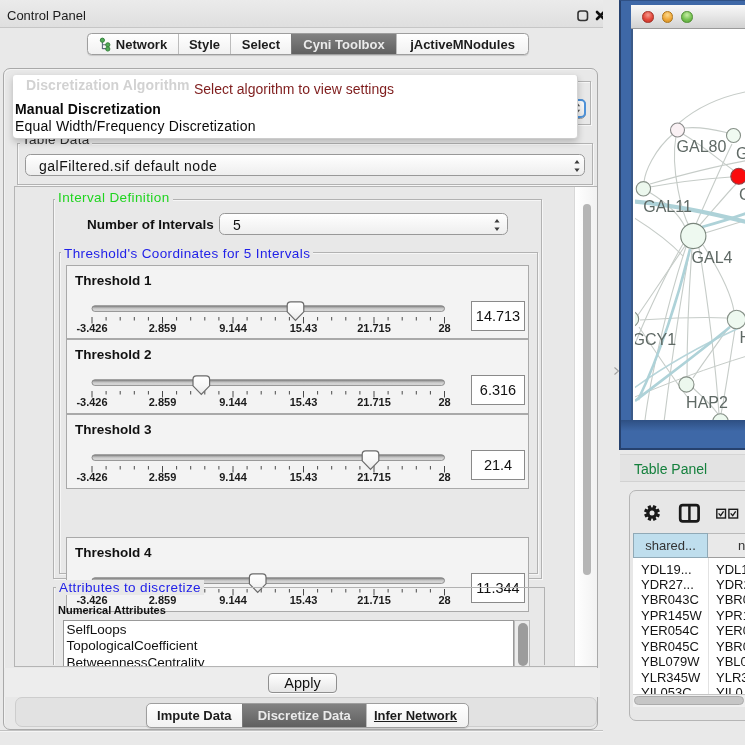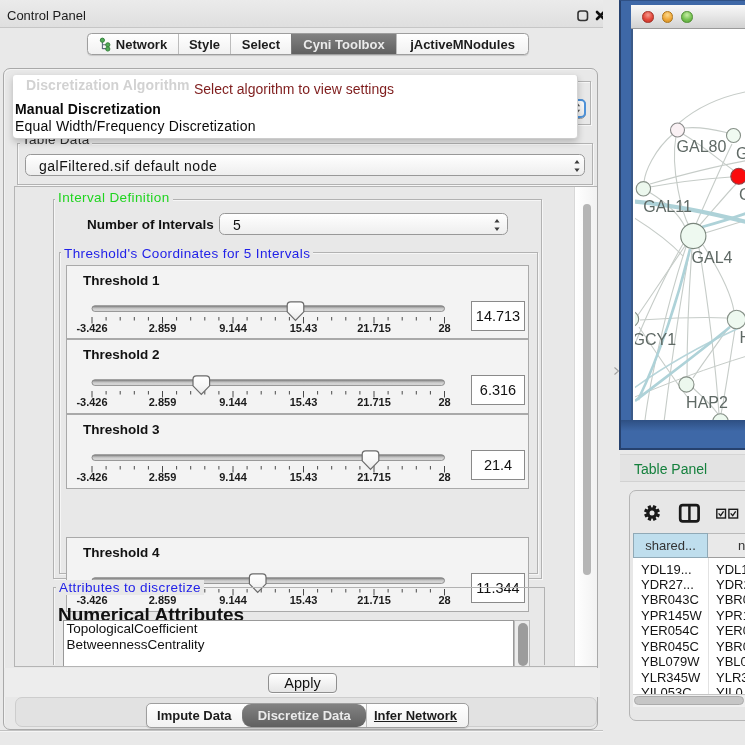--- a/index.html
+++ b/index.html
@@ -17,21 +17,21 @@
 
 #dlgborder{left:3px;top:67.5px;width:593px;height:660px;border:1px solid #a9a9a9;border-radius:7px;background:#e8e8e8;box-shadow:inset 1px 1px 0 #f2f2f2;}
 
 .combo{background:linear-gradient(#ffffff,#eeeeee);border:1px solid #989898;border-radius:5.5px;box-sizing:border-box;}
 .combo .ctext{position:absolute;left:13px;top:2.5px;font-size:14px;letter-spacing:0.5px;color:#111;}
 
 .etch{border:1px solid #b2b2b2;box-shadow:inset 1px 1px 0 #f6f6f6,1px 1px 0 #f6f6f6;}
 .gl{position:absolute;font-size:13.5px;letter-spacing:0.38px;background:#e8e8e8;padding:0 3px;white-space:nowrap;}
 
 .thr{left:66px;width:463px;background:#f3f3f3;border:1px solid #a9a9a9;box-sizing:border-box;}
-.thr .tl{position:absolute;left:16px;top:7px;font-size:13.5px;font-weight:bold;color:#111;}
+.thr .tl{position:absolute;left:8px;top:7px;font-size:13.5px;font-weight:bold;color:#111;}
 .thr .vbox{position:absolute;left:404px;top:35px;width:54px;height:30px;background:#fff;border:1px solid #8a8a8a;box-sizing:border-box;display:flex;align-items:center;justify-content:center;font-size:14.5px;color:#111;}
 
 #numlist{left:63px;top:620px;width:451px;height:46px;background:#fff;border:1px solid #999;border-bottom:none;overflow:hidden;box-sizing:border-box;font-size:13.5px;color:#111;}
 #numlist div{padding-left:2.5px;height:16.4px;line-height:16.8px;}
 
 #applybtn{z-index:5;left:268px;top:673px;width:67px;height:18px;border:1px solid #8f8f8f;border-radius:4px;background:linear-gradient(#ffffff,#e6e6e6);display:flex;align-items:center;justify-content:center;font-size:14.5px;color:#111;box-shadow:0 1px 0 rgba(255,255,255,.8);}
 
 #rightbg{left:603px;top:0;width:142px;height:745px;background:#e9e9e9;}
 #netwin{left:619px;top:0;width:126px;height:450px;background:#3e68a7;border-left:2px solid #26416e;border-top:1px solid #305185;border-bottom:2px solid #26416e;box-sizing:border-box;}
 #nettitle{left:631px;top:5px;width:114px;height:23px;background:linear-gradient(#f8f8f8 0%,#e8e8e8 45%,#d2d2d2 100%);border-bottom:1px solid #9a9a9a;}
@@ -225,38 +225,39 @@
         <text x="236.5" y="65.5" text-anchor="middle" font-size="11" font-weight="bold" fill="#1b1b1b">15.43</text>
         <text x="307" y="65.5" text-anchor="middle" font-size="11" font-weight="bold" fill="#1b1b1b">21.715</text>
         <text x="377.5" y="65.5" text-anchor="middle" font-size="11" font-weight="bold" fill="#1b1b1b">28</text>
       <path d="M182.4 39.3 Q182.4 35.8 185.9 35.8 L195.5 35.8 Q199.0 35.8 199.0 39.3 L199.0 45.8 L190.7 54.5 L182.4 45.8 Z" fill="url(#thm4)" stroke="#6a6a6a" stroke-width="1.2"></path>
     </svg>
     <div class="vbox">11.344</div>
   </div>
 
   <div class="abs etch" style="left:53px;top:587px;width:490px;height:77px;border-bottom:none;box-shadow:inset 1px 0 0 #f6f6f6;"></div>
   <div class="abs gl" style="left:56px;top:580px;color:#2222e8;">Attributes to discretize</div>
-  <div class="abs" style="left:58px;top:603.5px;font-size:19px;font-weight:bold;color:#111;">Numerical Attributes</div>
+  <div class="abs" style="left:58px;top:603.5px;font-size:11px;font-weight:bold;color:#111;">Numerical Attributes</div>
   <div id="numlist" class="abs">
+    <div style="padding-top:1px">SelfLoops</div>
     <div>TopologicalCoefficient</div>
     <div>BetweennessCentrality</div>
   </div>
   <div class="abs" style="left:514px;top:620px;width:16px;height:46px;background:#ececec;border:1px solid #bbb;border-bottom:none;box-sizing:border-box;"></div>
   <div class="abs" style="left:517.5px;top:623px;width:10px;height:43px;background:#9c9c9c;border-radius:5px;"></div>
 
   <div class="abs" style="left:574px;top:187px;width:22px;height:479px;background:linear-gradient(90deg,#ffffff,#f2f2f2);border-left:1px solid #d8d8d8;"></div>
   <div class="abs" style="left:582.5px;top:204px;width:8.5px;height:371px;background:#b5b5b5;border-radius:4.5px;"></div>
 
   <div id="applybtn" class="abs">Apply</div>
 
   <div class="abs" style="left:4px;top:668px;width:596px;height:29px;background:#ededed;"></div>
   <div class="abs" style="left:15px;top:697px;width:582px;height:30px;background:#e2e2e2;border:1px solid #cdcdcd;border-radius:7px;box-sizing:border-box;"></div>
   <div class="abs seg" style="left:146px;top:703px;width:321px;height:23px;border-radius:5px;">
     <div class="sg" style="width:94.5px;">Impute Data</div>
-    <div class="sg sel" style="width:124.5px;border-radius:9px;">Discretize Data</div>
+    <div class="sg sel" style="width:124.5px;">Discretize Data</div>
     <div class="sg" style="width:98px;text-decoration:underline;">Infer Network</div>
   </div>
   <div class="abs" style="left:0px;top:730px;width:620px;height:15px;background:#e9e9e9;border-top:1px solid #c2c2c2;box-shadow:inset 0 1px 0 #f5f5f5;"></div>
 
   <div id="rightbg" class="abs"></div>
   <div id="netwin" class="abs"></div>
   <div id="nettitle" class="abs"></div>
   <div class="light" style="left:642px;background:radial-gradient(circle at 50% 30%,#f49a8e 0%,#e3473a 55%,#c03328 100%);border:1px solid #a02a20;"></div>
   <div class="light" style="left:661.7px;background:radial-gradient(circle at 50% 30%,#fbd98d 0%,#f0a93a 55%,#cd8a20 100%);border:1px solid #ad7417;"></div>
   <div class="light" style="left:681.4px;background:radial-gradient(circle at 50% 30%,#c8eda5 0%,#77c353 55%,#55a236 100%);border:1px solid #4a8d2d;"></div>

